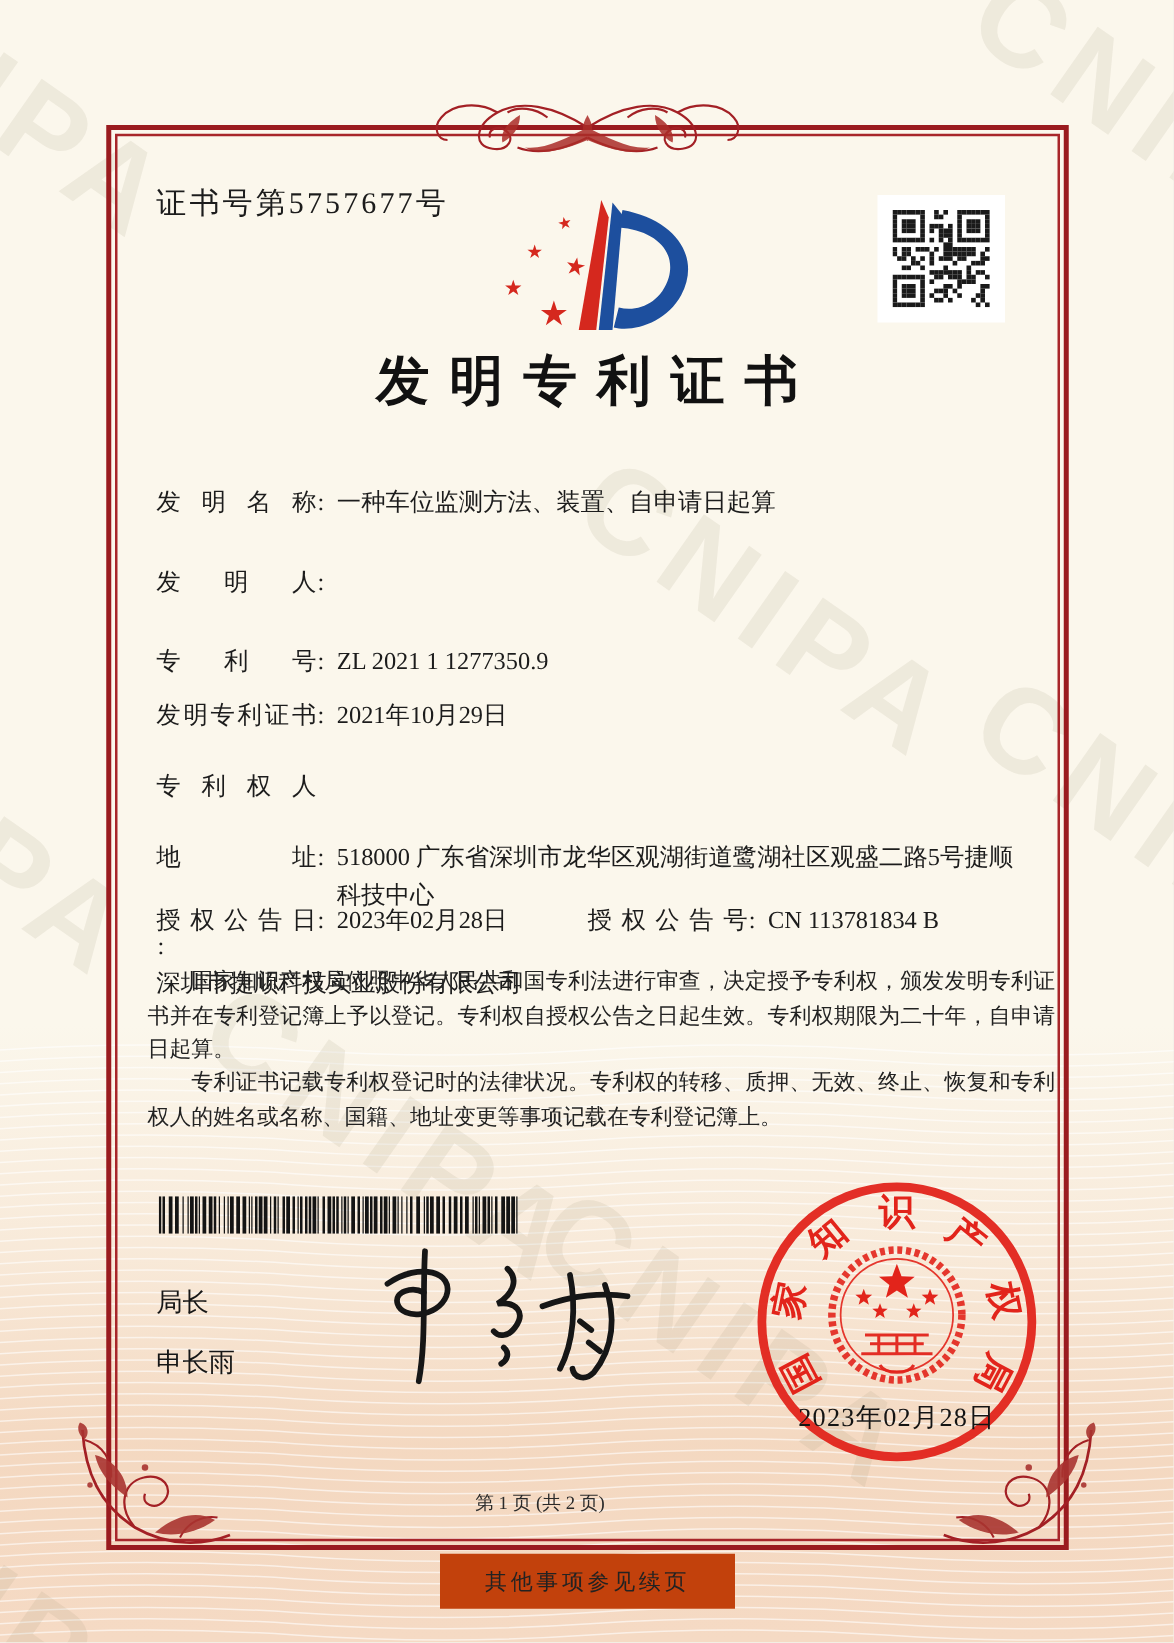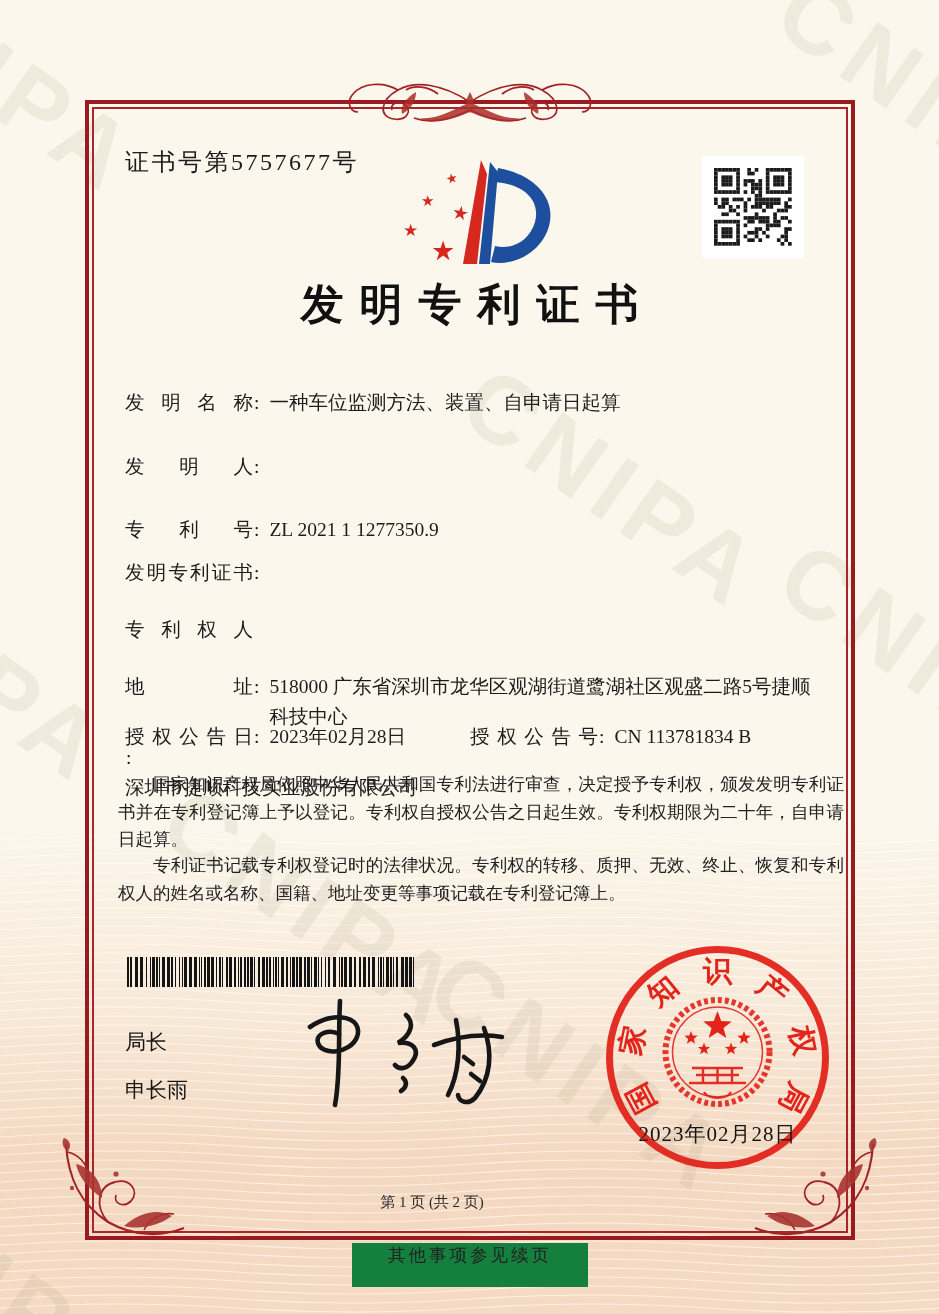--- a/index.html
+++ b/index.html
@@ -40,22 +40,22 @@
 
   #barcode{left:127px;top:957px;width:293px;height:30px;z-index:4;}
   #signer-title{left:125px;top:1028px;font-family:"Liberation Sans","DejaVu Sans",sans-serif;font-size:21px;color:#161616;}
   #signer-name{left:125px;top:1076px;font-family:"Liberation Sans","DejaVu Sans",sans-serif;font-size:21px;color:#161616;}
   #signature{left:278px;top:985px;width:232px;height:126px;z-index:4;}
 
   #official-seal{left:600px;top:940px;width:235px;height:235px;z-index:5;}
   #seal-date{left:600px;top:1120px;width:235px;text-align:center;font-size:21px;letter-spacing:1px;color:#141414;z-index:6;}
 
   #page-indicator{left:0;top:1193px;width:864px;text-align:center;font-size:15px;color:#2a2a2a;}
-  #continuation-box{left:352px;top:1243px;width:236px;height:44px;background:#15803d;z-index:4;
-    display:flex;justify-content:center;}
+  #continuation-box{left:352px;top:1243px;width:236px;height:44px;background:#c2410c;z-index:4;
+    display:flex;align-items:center;justify-content:center;}
   #continuation-note{font-size:17.5px;letter-spacing:3px;color:#222;}
 </style>
 </head>
 <body>
 
 <div id="page">
 
   <div id="peach-gradient" class="layer"></div>
   <div id="wave-pattern" class="layer"><svg width="944" height="480">
         <path d="M0 6 q 118 -8 236 0 t 236 0 t 236 0 t 236 0" fill="none" stroke="rgba(255,255,255,0.6)" stroke-width="1.2"></path>
@@ -430,20 +430,21 @@
       <span class="field-colon">:</span>
   </div>
   <div class="field-row" style="top:515px;align-items:flex-end;">
     <span class="field-label">专利号</span>
       <span class="field-colon">:</span>
     <span class="field-value">ZL 2021 1 1277350.9</span>
   </div>
   <div class="field-row" style="top:558px;">
     <span class="field-label">发明专利证书</span>
       <span class="field-colon">:</span>
+    <span class="field-value">2021年10月29日</span>
   </div>
   <div class="field-row" style="top:615px;flex-direction:column;">
     <span class="field-label">专利权人</span>
       <span class="field-colon">:</span>
     <span class="field-value">深圳市捷顺科技实业股份有限公司</span>
   </div>
   <div class="field-row" style="top:672px;">
     <span class="field-label">地址</span>
       <span class="field-colon">:</span>
     <span class="field-value" style="max-width:560px;">518000 广东省深圳市龙华区观湖街道鹭湖社区观盛二路5号捷顺科技中心</span>

